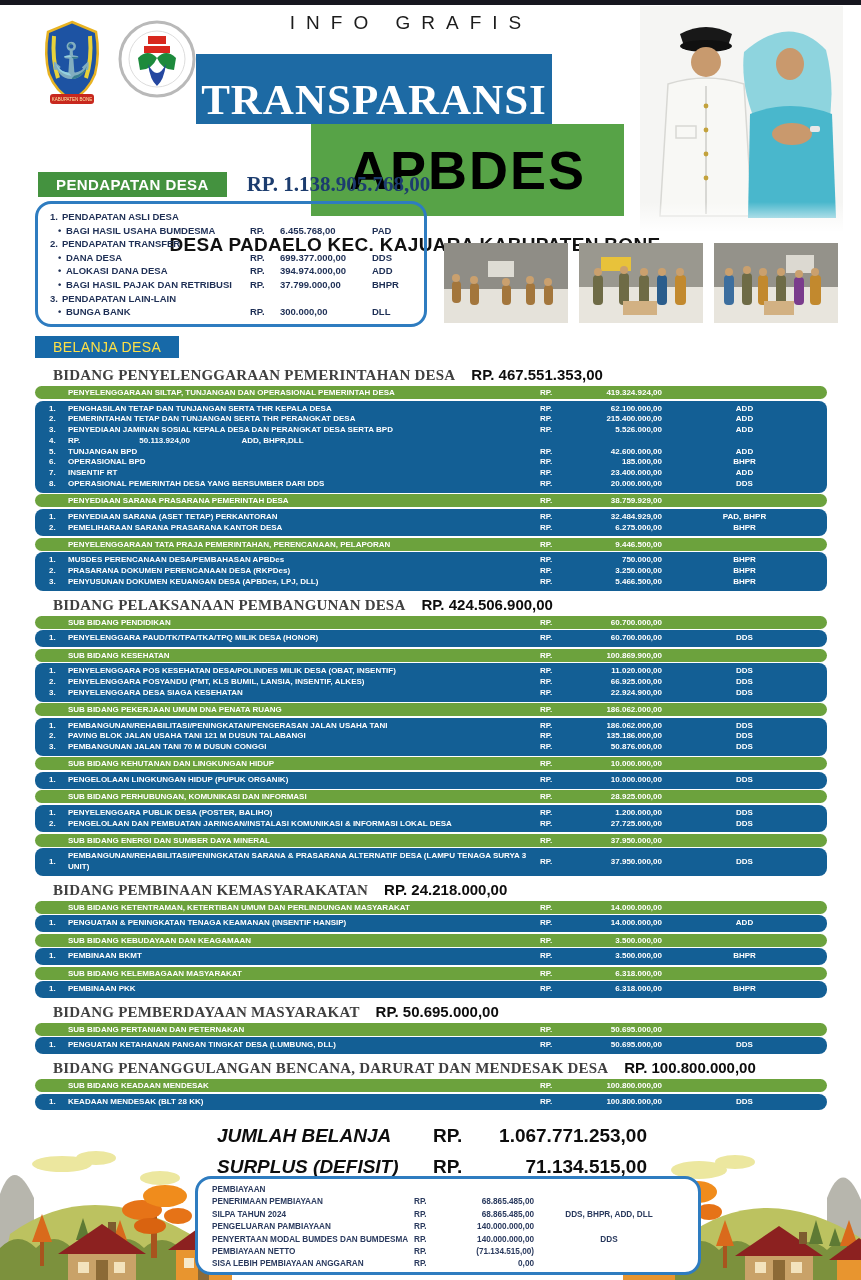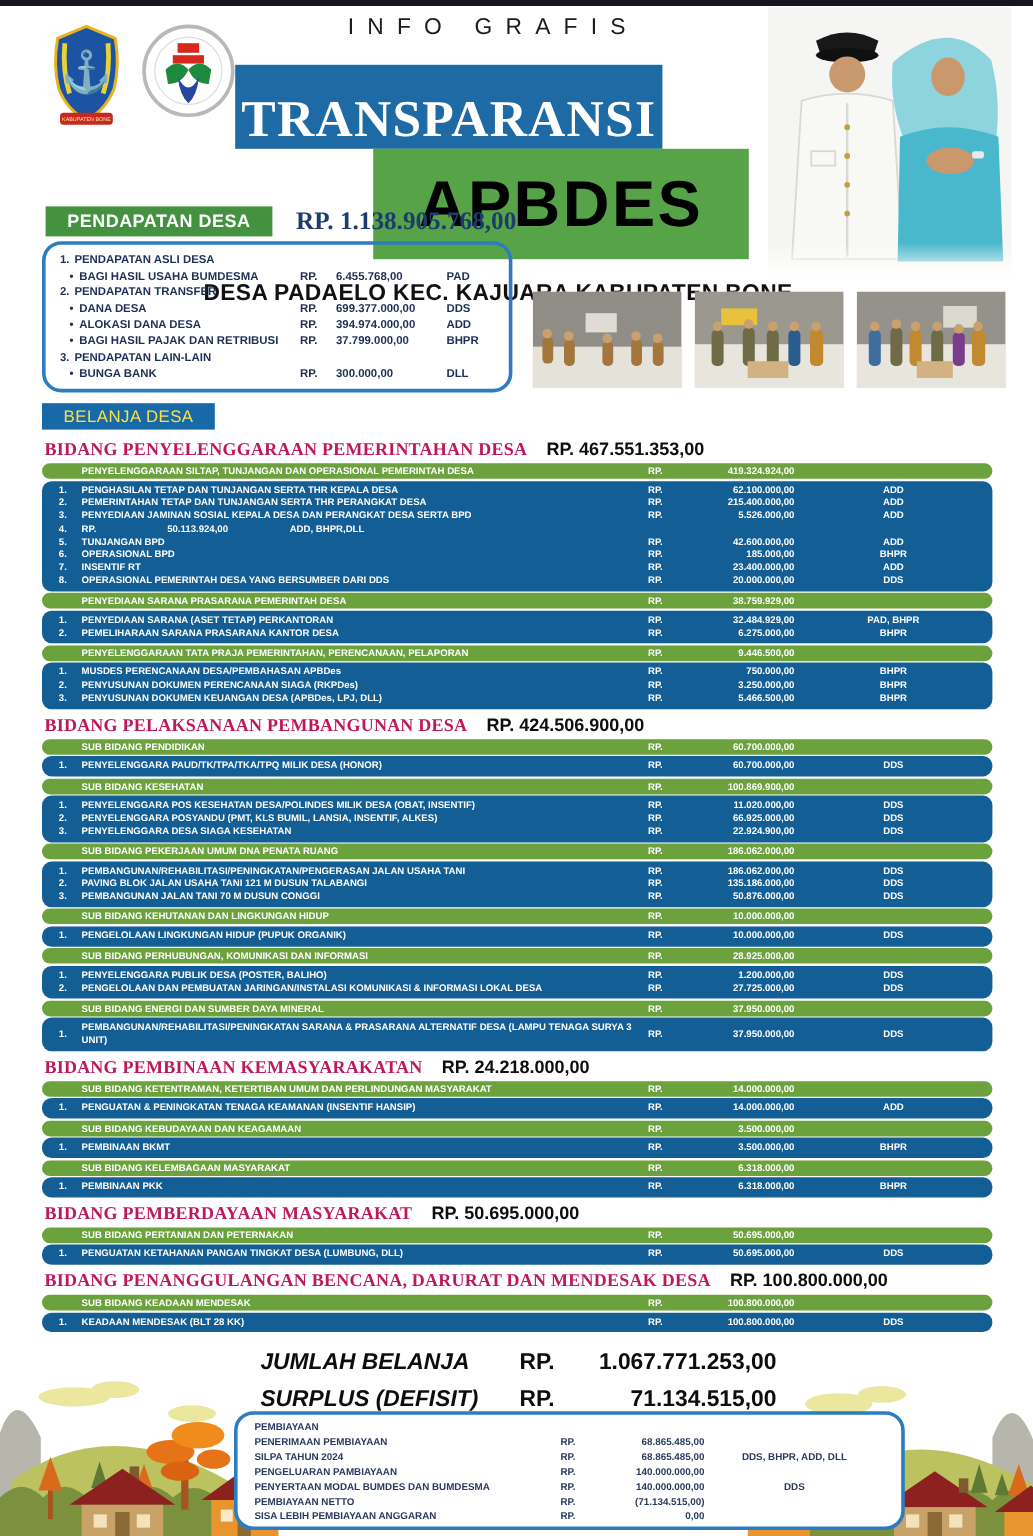--- a/index.html
+++ b/index.html
@@ -39,41 +39,41 @@
 
   
   .photos{position:absolute;left:444px;top:243px;display:flex;gap:11px;}
   .photo{width:124px;height:80px;overflow:hidden;background:#d9d6cf;}
 
   
   .belanja-wrap{position:absolute;left:35px;top:336px;width:792px;}
   .belanja-label{display:inline-block;background:#1769a8;color:#fde047;font-weight:400;font-size:14px;
           padding:3px 18px;letter-spacing:0.4px;margin-bottom:3px;}
   .bidang-title{display:flex;align-items:baseline;gap:16px;margin:5px 0 2px 2px;}
-  .bt-name{font-family:"Liberation Serif",serif;font-weight:700;font-size:15px;color:#be185d;letter-spacing:0.2px;}
+  .bt-name{font-family:"Liberation Serif",serif;font-weight:700;font-size:15px;color:#404040;letter-spacing:0.2px;margin-left:16px;}
   .bt-amt{font-weight:800;font-size:15px;color:#0d0d0d;}
   .gbar{display:flex;align-items:center;background:#6ca23d;color:#fff;height:13px;
         border-radius:7px;margin:1.5px 0;font-size:8px;font-weight:700;}
   .bblock{background:#135f95;border-radius:8px;padding:3px 0;margin:1.5px 0;color:#fff;}
   .trow{display:flex;align-items:center;min-height:10.8px;line-height:10.8px;font-size:8px;font-weight:700;}
   .c-no{width:13px;margin-left:14px;margin-right:6px;text-align:left;flex-shrink:0;}
   .c-label{flex:1;padding-right:8px;}
   .c-rp{width:38px;flex-shrink:0;}
   .c-amt{width:84px;text-align:right;flex-shrink:0;}
   .c-src{width:165px;text-align:center;flex-shrink:0;}
 
   
   .summary{position:absolute;left:217px;top:1120px;width:430px;}
   .srow{display:flex;align-items:baseline;font-size:19px;font-weight:800;color:#0d0d0d;line-height:31px;}
   .s-label{flex:1;font-style:italic;}
   .s-rp{width:52px;}
   .s-amt{width:162px;text-align:right;}
 
   
-  .pembiayaan{position:absolute;left:195px;top:1176px;width:559px;height:99px;background:#fff;
+  .pembiayaan{position:absolute;left:195px;top:1176px;width:506px;height:99px;background:#fff;
           border:3px solid #2e7cc0;border-radius:16px;padding:5px 14px;box-sizing:border-box;z-index:5;}
   .frow{display:flex;align-items:center;font-size:8.2px;font-weight:800;color:#2a3a5e;line-height:12.4px;}
   .f-label{flex:1;}
   .f-rp{width:28px;flex-shrink:0;}
   .f-amt{width:92px;text-align:right;flex-shrink:0;}
   .f-src{width:150px;text-align:center;flex-shrink:0;}
 
   
   .decor-left{position:absolute;left:0;bottom:0;width:238px;height:132px;z-index:1;}
   .decor-right{position:absolute;right:0;bottom:0;width:238px;height:132px;z-index:1;}
@@ -386,21 +386,21 @@
           <div class="bblock">
             <div class="trow">
               <span class="c-no">1.</span>
               <span class="c-label">MUSDES PERENCANAAN DESA/PEMBAHASAN APBDes</span>
               <span class="c-rp">RP.</span>
               <span class="c-amt">750.000,00</span>
               <span class="c-src">BHPR</span>
             </div>
             <div class="trow">
               <span class="c-no">2.</span>
-              <span class="c-label">PENYUSUNAN DOKUMEN PERENCANAAN SIAGA (RKPDes)</span>
+              <span class="c-label">PRASARANA DOKUMEN PERENCANAAN DESA (RKPDes)</span>
               <span class="c-rp">RP.</span>
               <span class="c-amt">3.250.000,00</span>
               <span class="c-src">BHPR</span>
             </div>
             <div class="trow">
               <span class="c-no">3.</span>
               <span class="c-label">PENYUSUNAN DOKUMEN KEUANGAN DESA (APBDes, LPJ, DLL)</span>
               <span class="c-rp">RP.</span>
               <span class="c-amt">5.466.500,00</span>
               <span class="c-src">BHPR</span>

